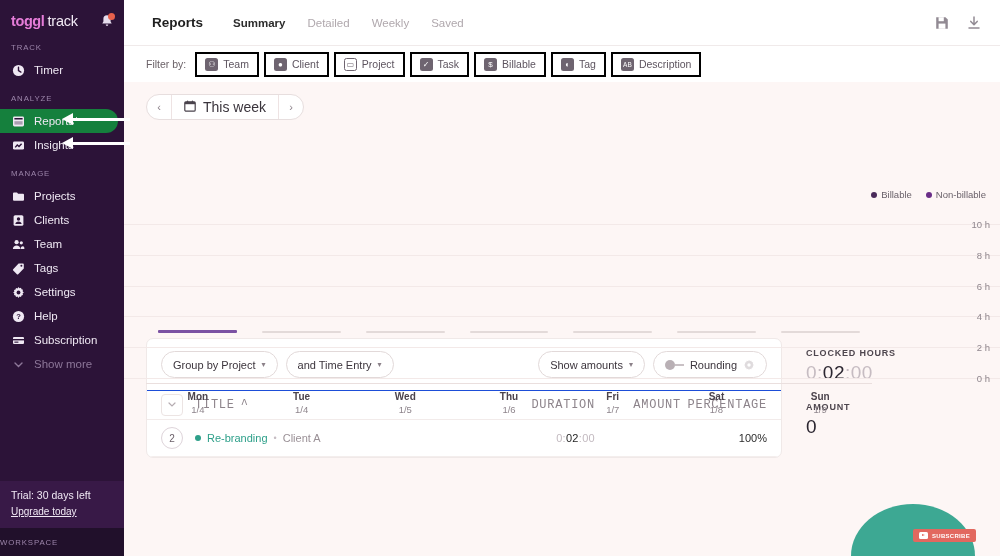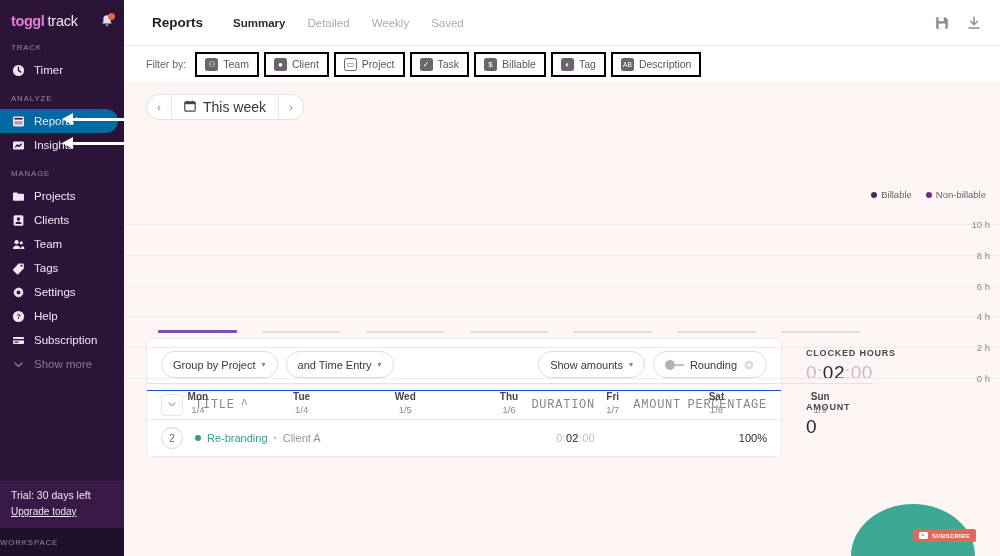--- a/index.html
+++ b/index.html
@@ -38,21 +38,21 @@
     font-size: 7.8px; letter-spacing: 0.9px; color: #9d86ab;
     padding: 0 0 0 11px; text-transform: uppercase; font-weight: 400;
   }
   .nav-item {
     display: flex; align-items: center; gap: 9px;
     height: 24px; padding-left: 11px;
     font-size: 11.5px; color: #efe8f3;
     margin: 0 6px 0 0; border-radius: 0 12px 12px 0;
     cursor: pointer;
   }
-  .nav-item.active { background: #0369a1; }
+  .nav-item.active { background: #15803d; }
   .nav-item.dim { color: #8d7799; }
   .nav-ico { width: 14px; height: 14px; display: flex; align-items: center; justify-content: center; flex: 0 0 14px; }
   .nav-ico svg { display: block; }
 
   .trial-box {
     position: absolute; left: 0; bottom: 28px; width: 124px;
     background: #381947; padding: 8px 11px 9px 11px;
   }
   .trial-t { font-size: 10.5px; color: #f0e8f4; }
   .trial-l { font-size: 10px; color: #f0e8f4; text-decoration: underline; display: inline-block; margin-top: 2px; cursor: pointer; }

